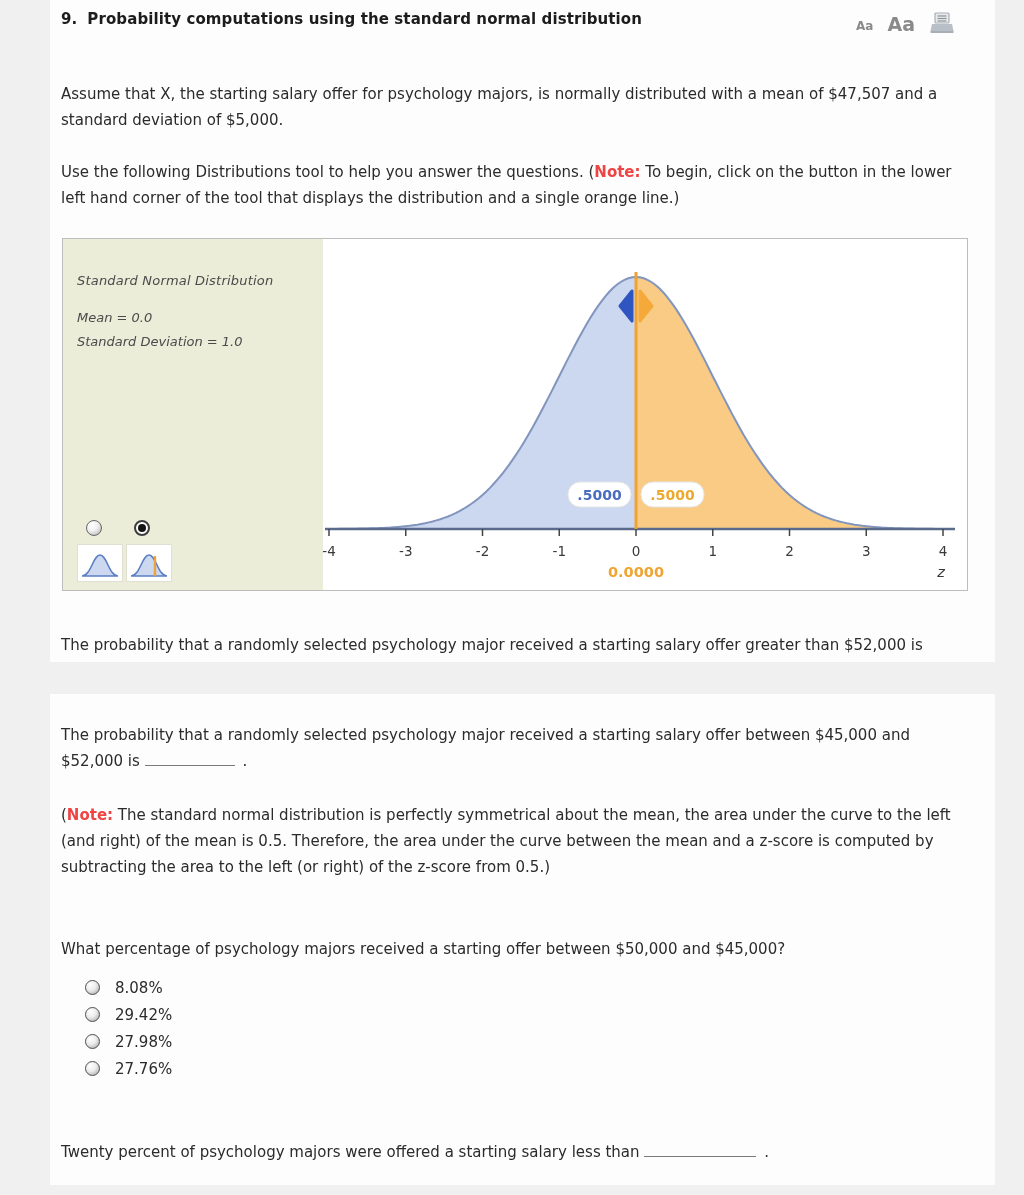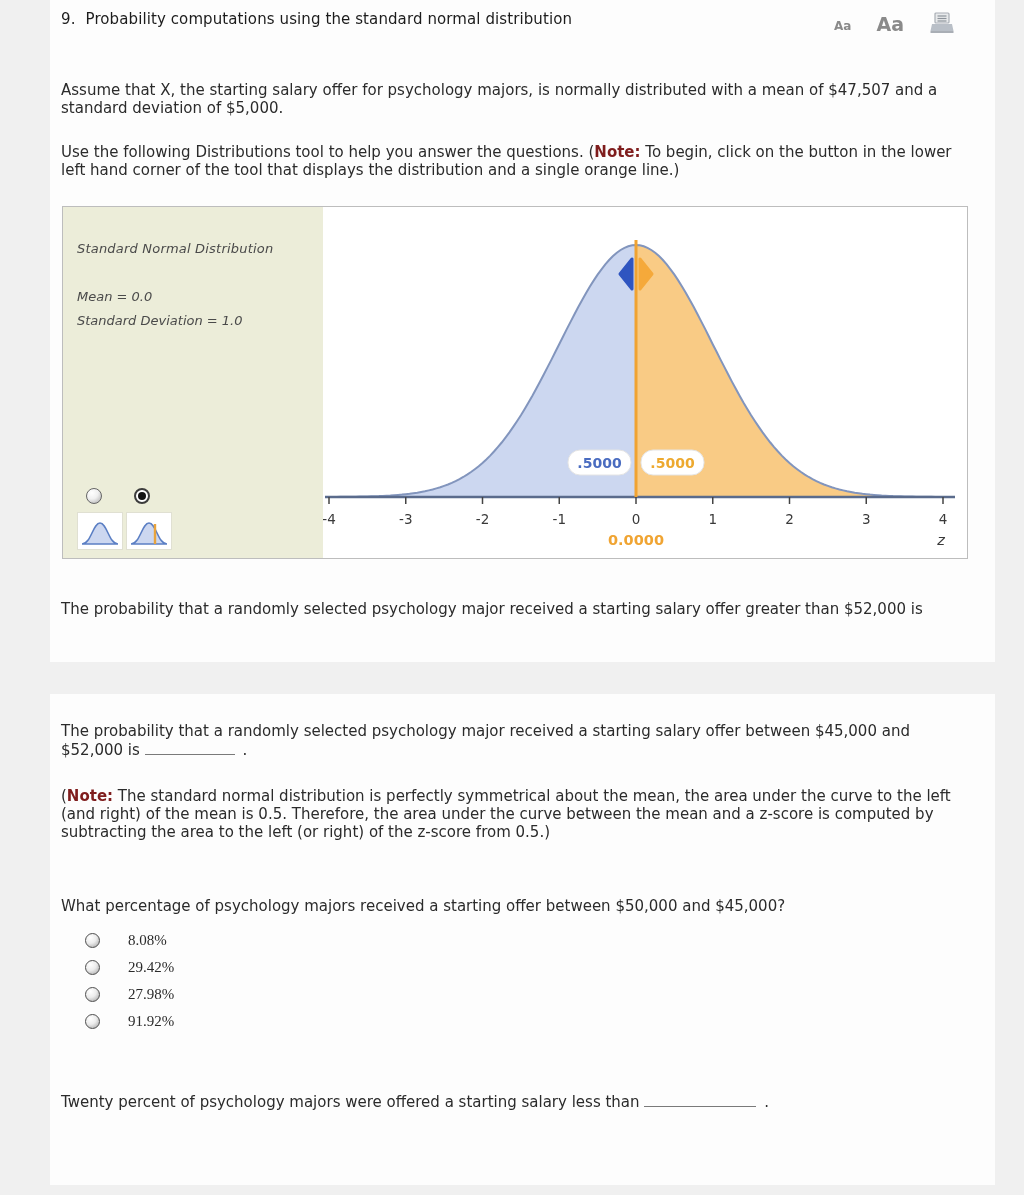--- a/index.html
+++ b/index.html
@@ -14,52 +14,52 @@
   .card {
     margin-left:50px; width:945px; background:#fdfdfd;
     padding-left:11px; padding-right:22px;
   }
   .card-1 { height:662px; padding-top:10px; overflow:hidden; }
   .section-gap { height:32px; background:#f0f0f0; }
   .card-2 { height:491px; padding-top:28px; overflow:hidden; }
 
   
   .header-row { display:flex; align-items:flex-start; justify-content:space-between; }
-  .q-title { font-weight:normal; font-size:15px; color:#1c1c1c; letter-spacing:0.1px; }
+  .q-title { font-weight:bold; font-size:15px; color:#1c1c1c; letter-spacing:0.1px; }
   .q-title .num { margin-right:10px; }
-  .header-tools { display:flex; align-items:center; gap:25px; margin-right:18px; margin-top:1px; }
+  .header-tools { display:flex; align-items:center; gap:14px; margin-right:18px; margin-top:1px; }
   .font-btn { color:#8a8a8a; font-weight:bold; cursor:pointer; line-height:1; }
   .font-btn.small { font-size:12px; padding-top:6px; }
   .font-btn.large { font-size:19px; padding-top:2px; }
 
   
-  .para { margin:0; line-height:18px; color:#2b2b2b; }
+  .para { margin:0; line-height:26px; color:#2b2b2b; }
   .p-intro1 { margin-top:46px; }
   .p-intro2 { margin-top:26px; }
   .q1-text { margin-top:41px; }
   .blank { display:inline-block; border-bottom:1px solid #7a7a7a; height:15px; vertical-align:baseline; margin-right:8px; cursor:pointer; }
   .blank.w90 { width:90px; }
   .blank.w110 { width:112px; }
-  b { color:#7f1d1d; }
+  b { color:#ef4444; }
 
   
   .tool {
     margin-top:27px; margin-left:1px;
     width:906px; height:353px;
     border:1px solid #bdbdbd;
     display:flex; background:#fff;
   }
   .tool-sidebar {
     width:260px; background:#ecedd9; flex-shrink:0;
     display:flex; flex-direction:column;
     font-style:italic; color:#4a4a4a; font-size:13px;
     padding:34px 16px 8px 14px;
   }
   .tool-title { letter-spacing:0.2px; }
-  .tool-mean { margin-top:33px; }
+  .tool-mean { margin-top:22px; }
   .tool-sd { margin-top:9px; }
   .tool-controls { margin-top:auto; }
   .radio-row { display:flex; gap:32px; padding-left:9px; margin-bottom:8px; }
   .tool-radio {
     width:16px; height:16px; border-radius:50%;
     border:1px solid #666; position:relative; cursor:pointer;
     background:radial-gradient(circle at 35% 28%, #ffffff 0%, #f0f0f0 45%, #a8a8a8 100%);
   }
   .tool-radio.selected { background:#fff; border:2px solid #3c3c3c; }
   .tool-radio.selected::after {
@@ -68,21 +68,21 @@
   .icon-row { display:flex; gap:3px; }
   .curve-btn {
     width:46px; height:38px; background:#fff; border:1px solid #e0e0d2;
     padding:2px; cursor:pointer; display:flex; align-items:flex-end; justify-content:center;
   }
   .tool-chart { flex:1; background:#fff; }
 
   
   .q3-prompt { margin-top:56px; }
   .options { margin-top:12px; }
-  .option-row { display:flex; align-items:center; height:27px; padding-left:24px; gap:28px;font-family:Liberation Serif, serif; }
+  .option-row { display:flex; align-items:center; height:27px; padding-left:24px; gap:15px; }
   .mc-radio {
     width:15px; height:15px; border-radius:50%;
     border:1px solid #4e4e4e; cursor:pointer; flex-shrink:0;
     background:radial-gradient(circle at 35% 28%, #ffffff 0%, #ececec 45%, #9e9e9e 100%);
   }
   .option-label { font-size:15px; color:#2b2b2b; }
   .q4-row { margin-top:57px; }
 </style>
 </head>
 <body>
@@ -192,18 +192,18 @@
     <div class="option-row">
       <span class="mc-radio"></span>
       <span class="option-label">29.42%</span>
     </div>
     <div class="option-row">
       <span class="mc-radio"></span>
       <span class="option-label">27.98%</span>
     </div>
     <div class="option-row">
       <span class="mc-radio"></span>
-      <span class="option-label">91.92%</span>
+      <span class="option-label">27.76%</span>
     </div>
   </div>
 
   <p class="para q4-row"><span>Twenty percent of psychology majors were offered a starting salary less than</span> <span class="blank w110"></span><span>.</span></p>
 </div>
 
 </body></html>

